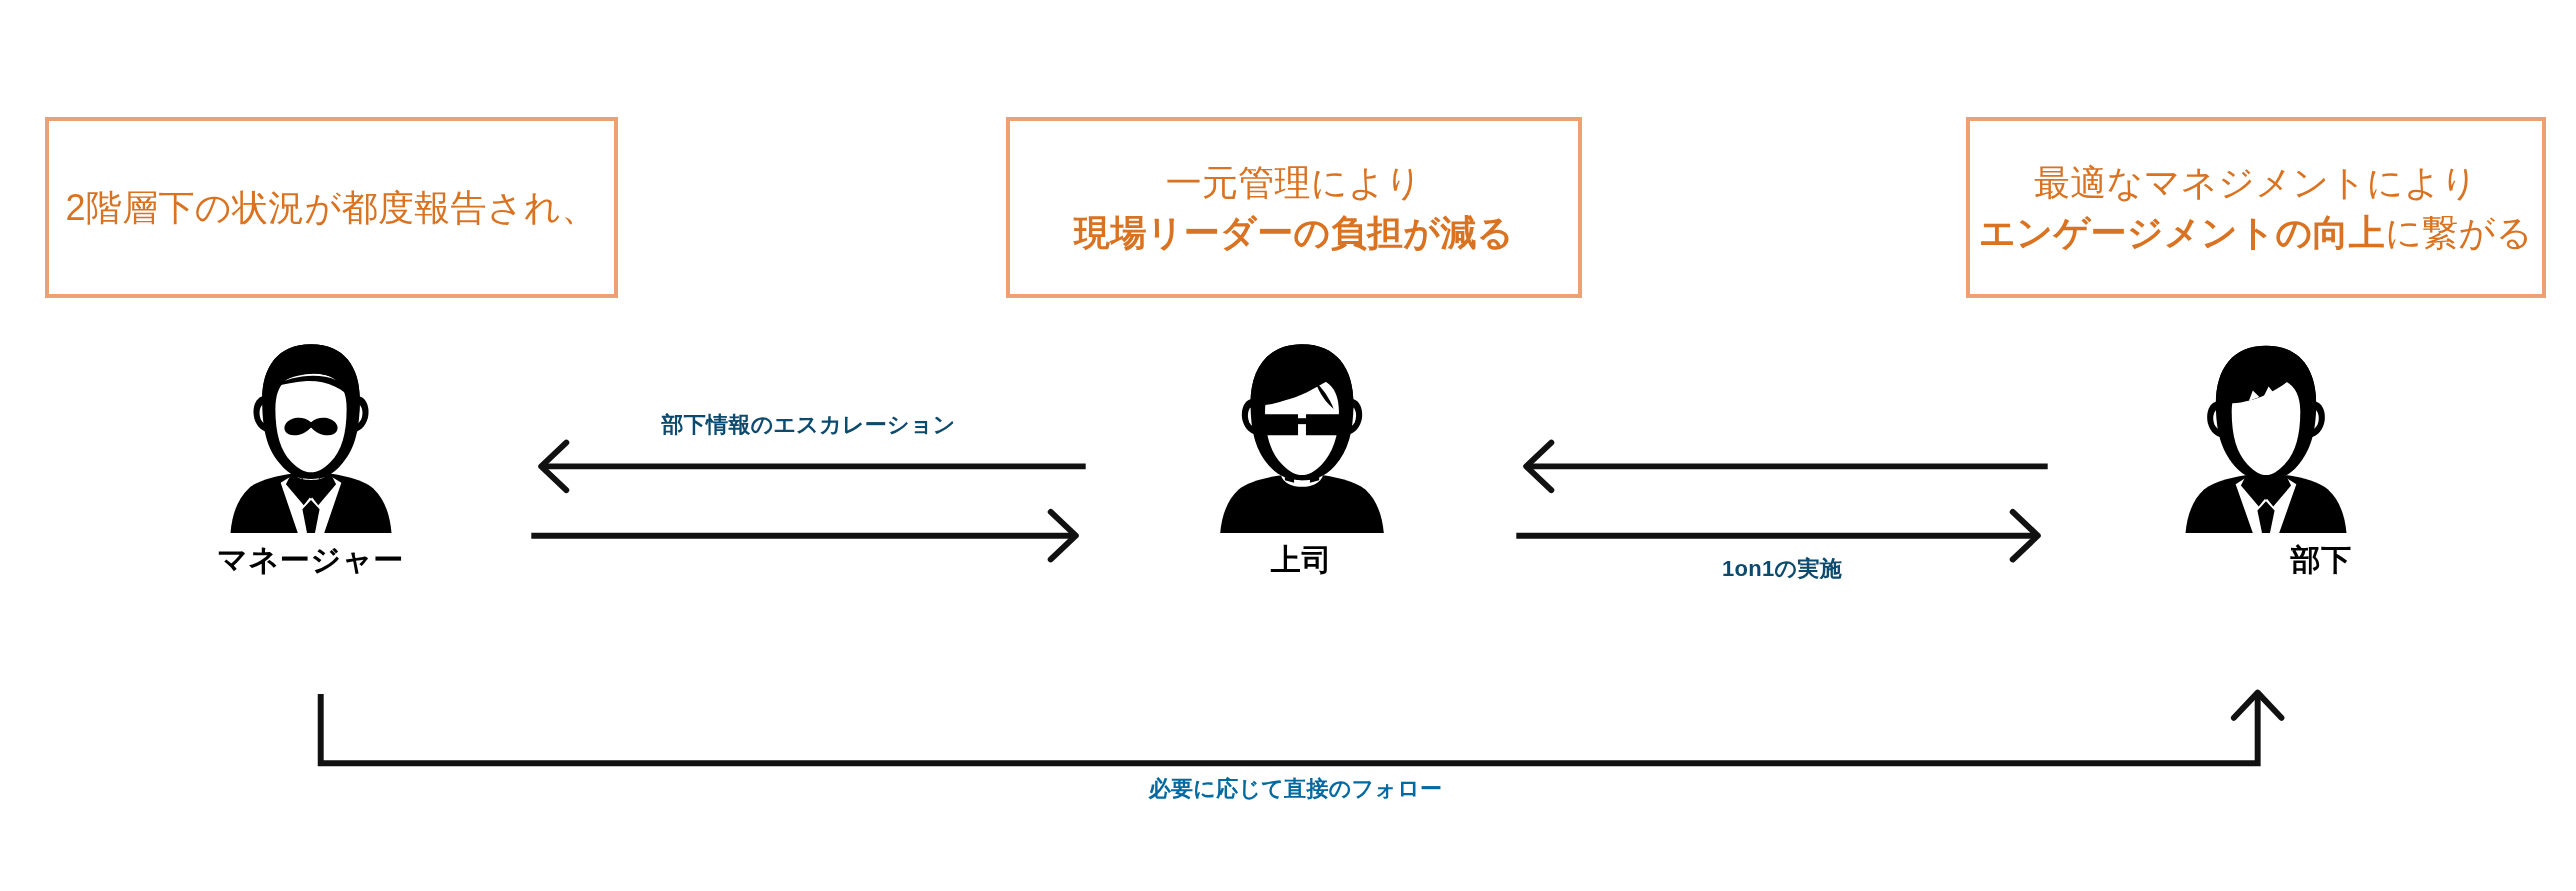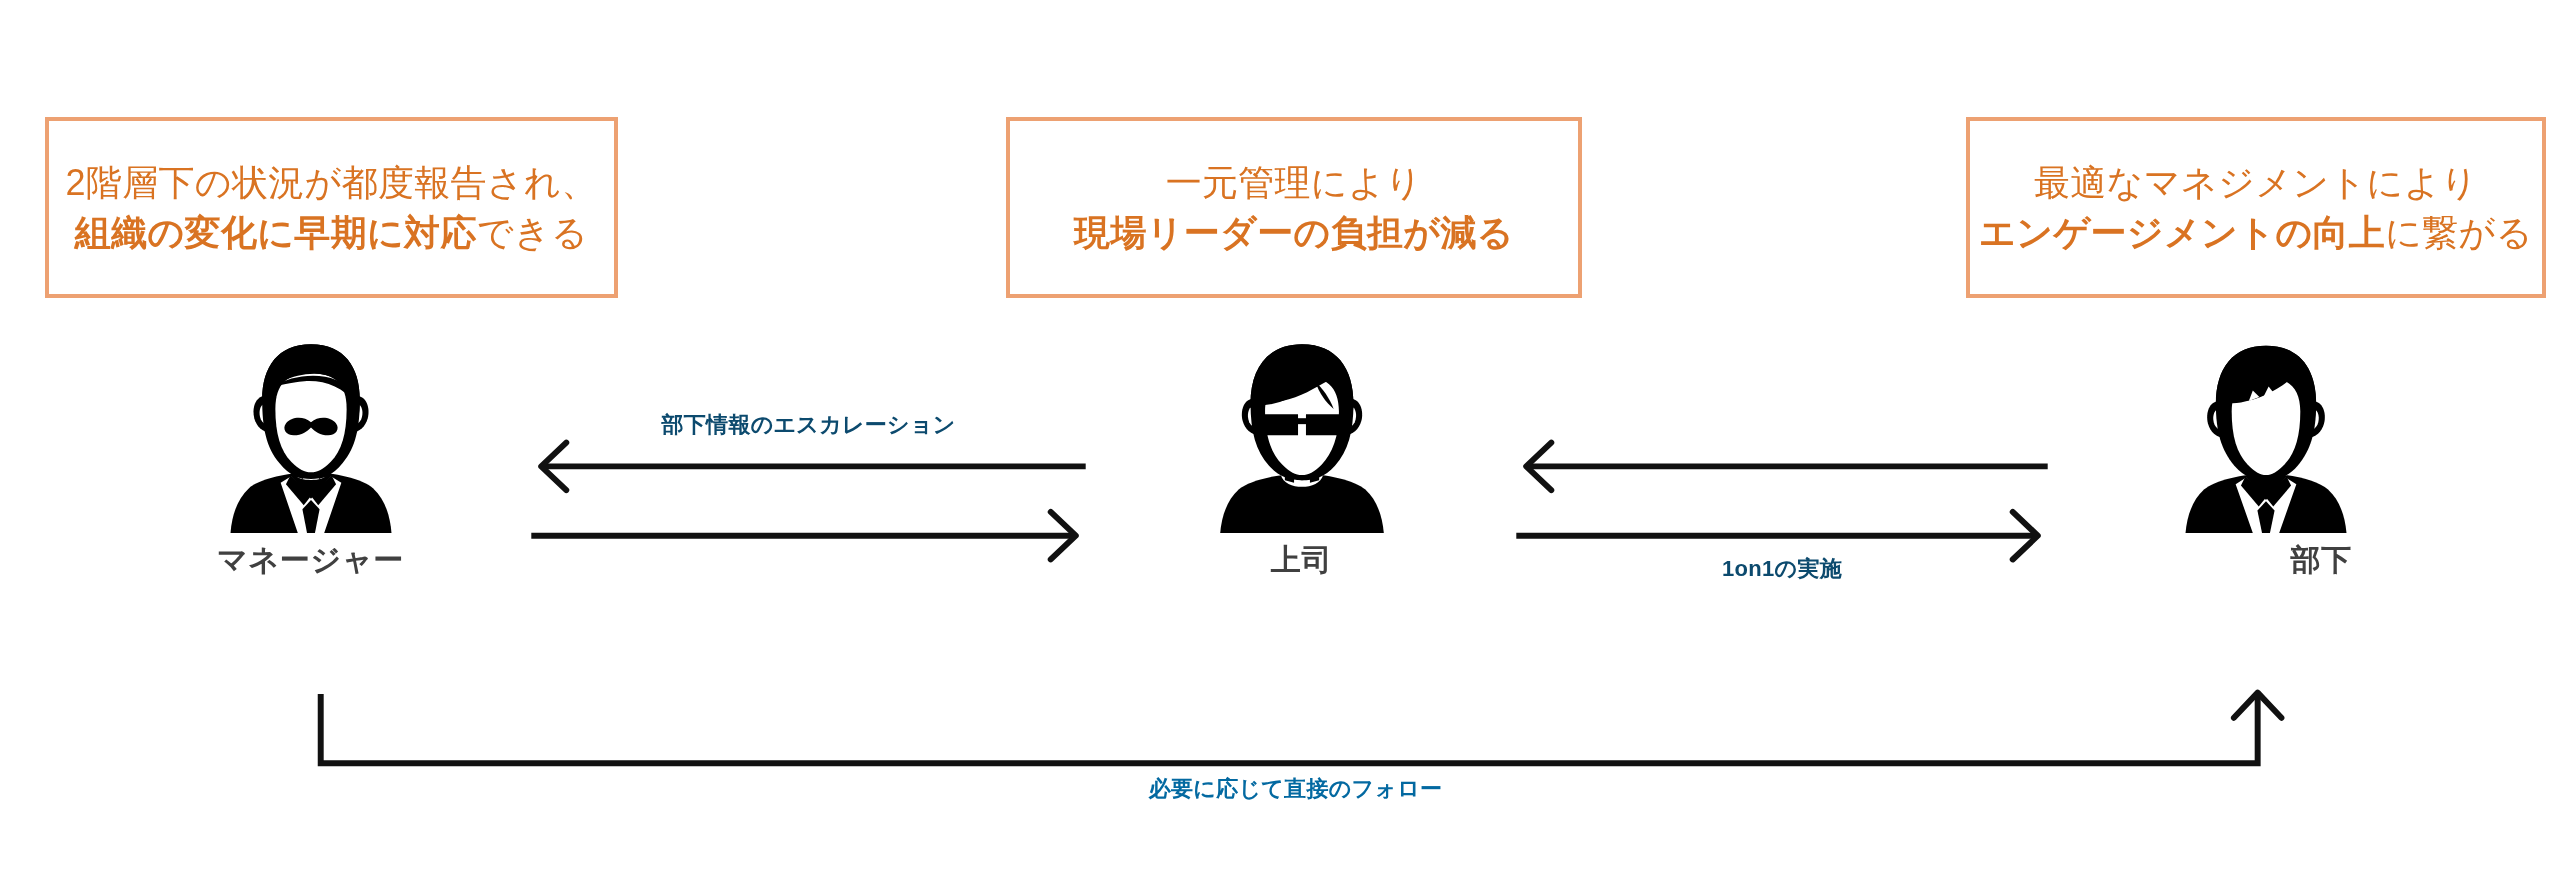--- a/index.html
+++ b/index.html
@@ -58,21 +58,21 @@
   }
   .person-icon {
     width: 172px;
     height: 190px;
     display: block;
   }
   .person-label {
     margin-top: 6.6px;
     font-size: 30px;
     font-weight: bold;
-    color: #404040;
+    color: #000000;
     white-space: nowrap;
     letter-spacing: 0.7px;
   }
   #person-manager   { left: 198px; }
   #person-boss      { left: 1189px; }
   #person-member    { left: 2127px; align-items: flex-end; }
 
   
   .arrow-group { position: absolute; }
   .arrow-label {
@@ -114,21 +114,20 @@
     letter-spacing: 0.3px;
   }
 </style>
 </head>
 <body>
 
 <div id="stage">
 
   <div class="benefit-box" id="box-1">
     <span class="benefit-line">2階層下の状況が都度報告され、</span>
-    <span class="benefit-line strong"><span class="em">組織の変化に早期に対応</span><span class="plain">できる</span></span>
   </div>
 
   <div class="benefit-box" id="box-2">
     <span class="benefit-line">一元管理により</span>
     <span class="benefit-line strong"><span class="em">現場リーダーの負担が減る</span><span class="plain"></span></span>
   </div>
 
   <div class="benefit-box" id="box-3">
     <span class="benefit-line">最適なマネジメントにより</span>
     <span class="benefit-line strong"><span class="em">エンゲージメントの向上</span><span class="plain">に繋がる</span></span>

